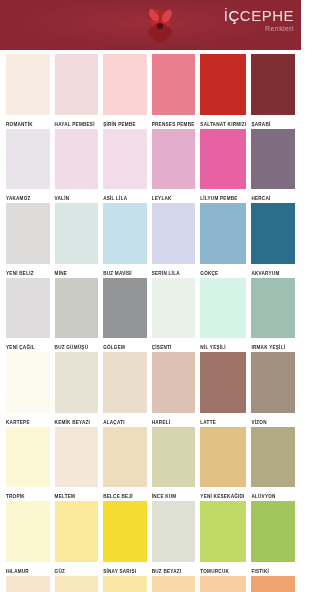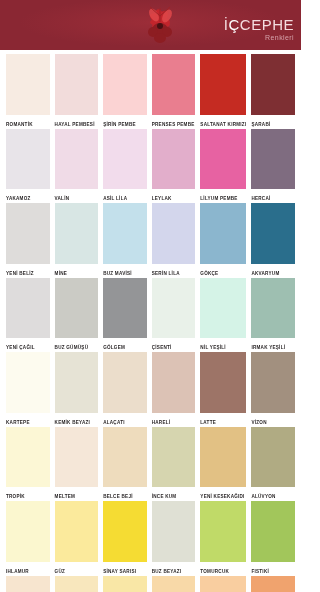--- a/index.html
+++ b/index.html
@@ -21,21 +21,21 @@
   .header-vignette{
     position:absolute; inset:0;
     background:radial-gradient(ellipse at 50% 45%, rgba(170,50,60,.55) 0%, rgba(138,39,51,0) 62%);
     pointer-events:none;
   }
   .flower {
     position:absolute; left:140px; top:2px;
     width:40px; height:44px;
   }
   .logo {
-    position:absolute; right:7px; top:17px;
+    position:absolute; right:7px; top:8px;
     text-align:right; line-height:1;
   }
   .logo-main {
     font-size:15px; letter-spacing:.5px;
     color:#f4dcdf; font-weight:400;
   }
   .logo-main .accent { color:#ffffff; font-weight:400; }
   .logo-sub {
     font-size:7px; color:#d6a3ab;
     margin-top:2px; letter-spacing:.4px;

